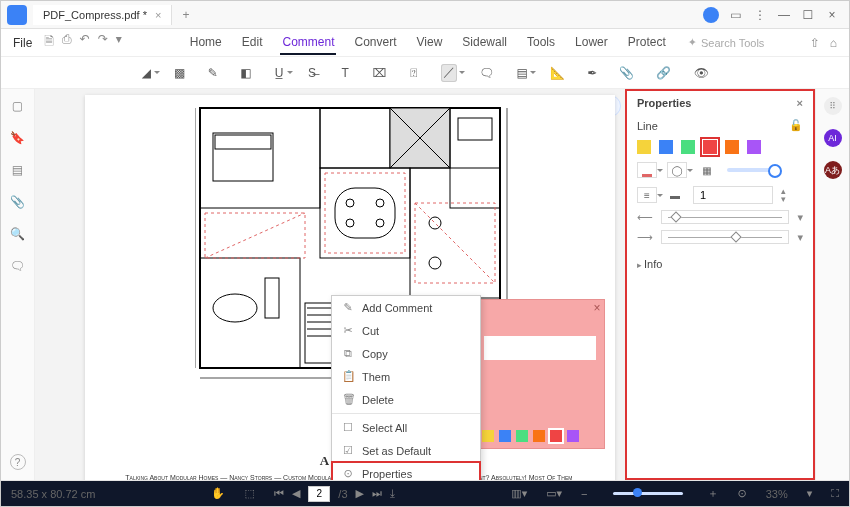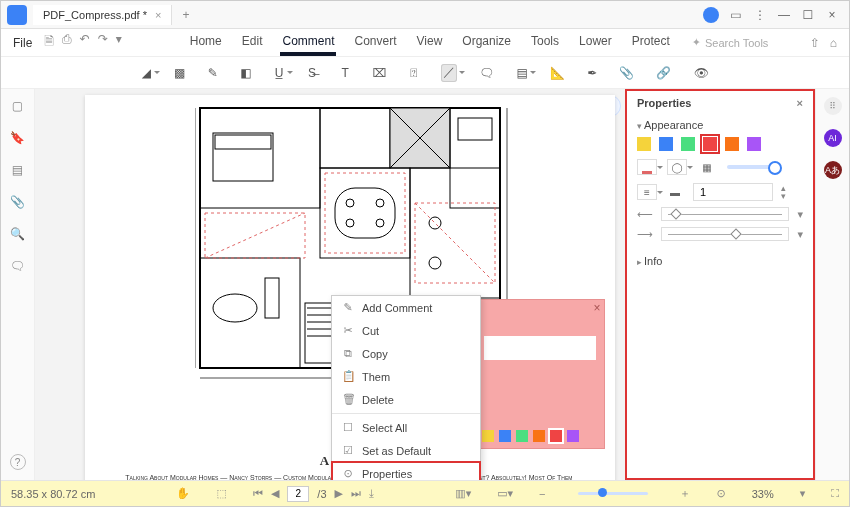--- a/index.html
+++ b/index.html
@@ -17,21 +17,21 @@
 .win-btn { width: 14px; height: 14px; display: flex; align-items: center; justify-content: center; color: #666; cursor: pointer; }
 .user-badge { width: 16px; height: 16px; border-radius: 50%; background: #3b82f6; }
 
 
 .menubar { display: flex; align-items: center; height: 28px; padding: 0 6px; background: #fff; border-bottom: 1px solid #eee; gap: 6px; font-size: 12px; }
 .menubar .file { padding: 2px 6px; cursor: pointer; }
 .qat { display: flex; gap: 8px; color: #888; }
 .qat span { cursor: pointer; }
 .menu-tabs { display: flex; gap: 16px; margin-left: 60px; }
 .menu-tab { padding: 4px 2px; cursor: pointer; color: #555; }
-.menu-tab.active { color: #0f172a; border-bottom: 4px solid #0f172a; }
+.menu-tab.active { color: #6d28d9; border-bottom: 2px solid #0f172a; }
 .search-tools { color: #aaa; font-size: 11px; margin-left: 14px; display:flex; align-items:center; gap:4px; }
 .menubar-right { margin-left: auto; display: flex; gap: 10px; color: #888; padding-right: 6px; }
 
 
 .toolbar { display: flex; align-items: center; height: 32px; padding: 0 140px; gap: 22px; border-bottom: 1px solid #eee; background: #fff; color: #555; }
 .tool { width: 18px; height: 18px; display: flex; align-items: center; justify-content: center; cursor: pointer; position: relative; }
 .tool.active { background: #e6e6e6; border-radius: 3px; padding: 2px; box-shadow: inset 0 0 0 1px #ccc; }
 .caret::after { content: ""; position: absolute; right: -8px; top: 7px; border: 3px solid transparent; border-top-color: #888; }
 
 
@@ -83,21 +83,21 @@
 .mini-ctl .dd::after { content:""; border:3px solid transparent; border-top-color:#888; position:absolute; right:-7px; top:6px; }
 .opacity-slider { width: 50px; height: 4px; background:#cfe0ff; position:relative; border-radius:2px; }
 .opacity-slider::after { content:""; position:absolute; right:-5px; top:-4px; width:10px; height:10px; border:2px solid #3b82f6; border-radius:50%; background:#fff; }
 .line-row { display:flex; align-items:center; gap:8px; margin:6px 0; }
 .thickness-input { width: 80px; height:18px; border:1px solid #ddd; padding:0 6px; font-size:11px; }
 .arrow-slider { flex:1; height:14px; border:1px solid #ddd; position:relative; }
 .arrow-slider::before { content:""; position:absolute; left:6px; right:6px; top:6px; height:1px; background:#aaa; }
 .arrow-thumb { position:absolute; top:2px; width:8px; height:8px; background:#fff; border:1px solid #888; transform: rotate(45deg); }
 
 
-.statusbar { height: 26px; border-top: 1px solid #e5e5e5; background: #fef9c3; display:flex; align-items:center; padding: 0 10px; font-size: 11px; color:#666; gap:26px; }
+.statusbar { height: 26px; border-top: 1px solid #e5e5e5; background: #0f172a; display:flex; align-items:center; padding: 0 10px; font-size: 11px; color:#666; gap:19px; }
 .statusbar .spacer { flex:1; }
 .page-nav { display:flex; align-items:center; gap:8px; }
 .page-input { width:22px; height:16px; border:1px solid #ccc; text-align:center; font-size:10px; }
 .zoom-slider { width:70px; height:3px; background:#cfe0ff; position:relative; border-radius:2px; margin:0 6px; }
 .zoom-slider::after { content:""; position:absolute; left:20px; top:-4px; width:9px; height:9px; border-radius:50%; background:#3b82f6; }
 .sb-icon { cursor:pointer; color:#888; }
 
 svg { display:block; }
 </style>
 </head>
@@ -131,21 +131,21 @@
       <span>↶</span>
       <span>↷</span>
       <span>▾</span>
     </div>
     <div class="menu-tabs" id="menu-tabs">
         <span class="menu-tab">Home</span>
         <span class="menu-tab">Edit</span>
         <span class="menu-tab active">Comment</span>
         <span class="menu-tab">Convert</span>
         <span class="menu-tab">View</span>
-        <span class="menu-tab">Organize</span>
+        <span class="menu-tab">Sidewall</span>
         <span class="menu-tab">Tools</span>
         <span class="menu-tab">Lower</span>
         <span class="menu-tab">Protect</span>
       </div>
     <div class="search-tools">
       <span>✦</span>
       <span>Search Tools</span>
     </div>
     <div class="menubar-right">
       <span>⇧</span>
@@ -290,21 +290,24 @@
             <span>Properties</span>
           </div>
         </div>
     </div>
 
     <div class="props">
       <div class="props-header">
         <span>Properties</span>
         <span class="props-close">×</span>
       </div>
-      <div class="section-title open">Appearance</div>
+      <div class="props-row">
+        <span>Line</span>
+        <span style="color:#888">🔓</span>
+      </div>
       <div class="swatches" id="prop-swatches">
           <div class="swatch" style="background: rgb(245, 211, 59);"></div>
           <div class="swatch" style="background: rgb(59, 130, 246);"></div>
           <div class="swatch" style="background: rgb(74, 222, 128);"></div>
           <div class="swatch sel" style="background: rgb(239, 68, 68);"></div>
           <div class="swatch" style="background: rgb(249, 115, 22);"></div>
           <div class="swatch" style="background: rgb(168, 85, 247);"></div>
         </div>
       <div class="prop-controls">
         <div class="mini-ctl">

